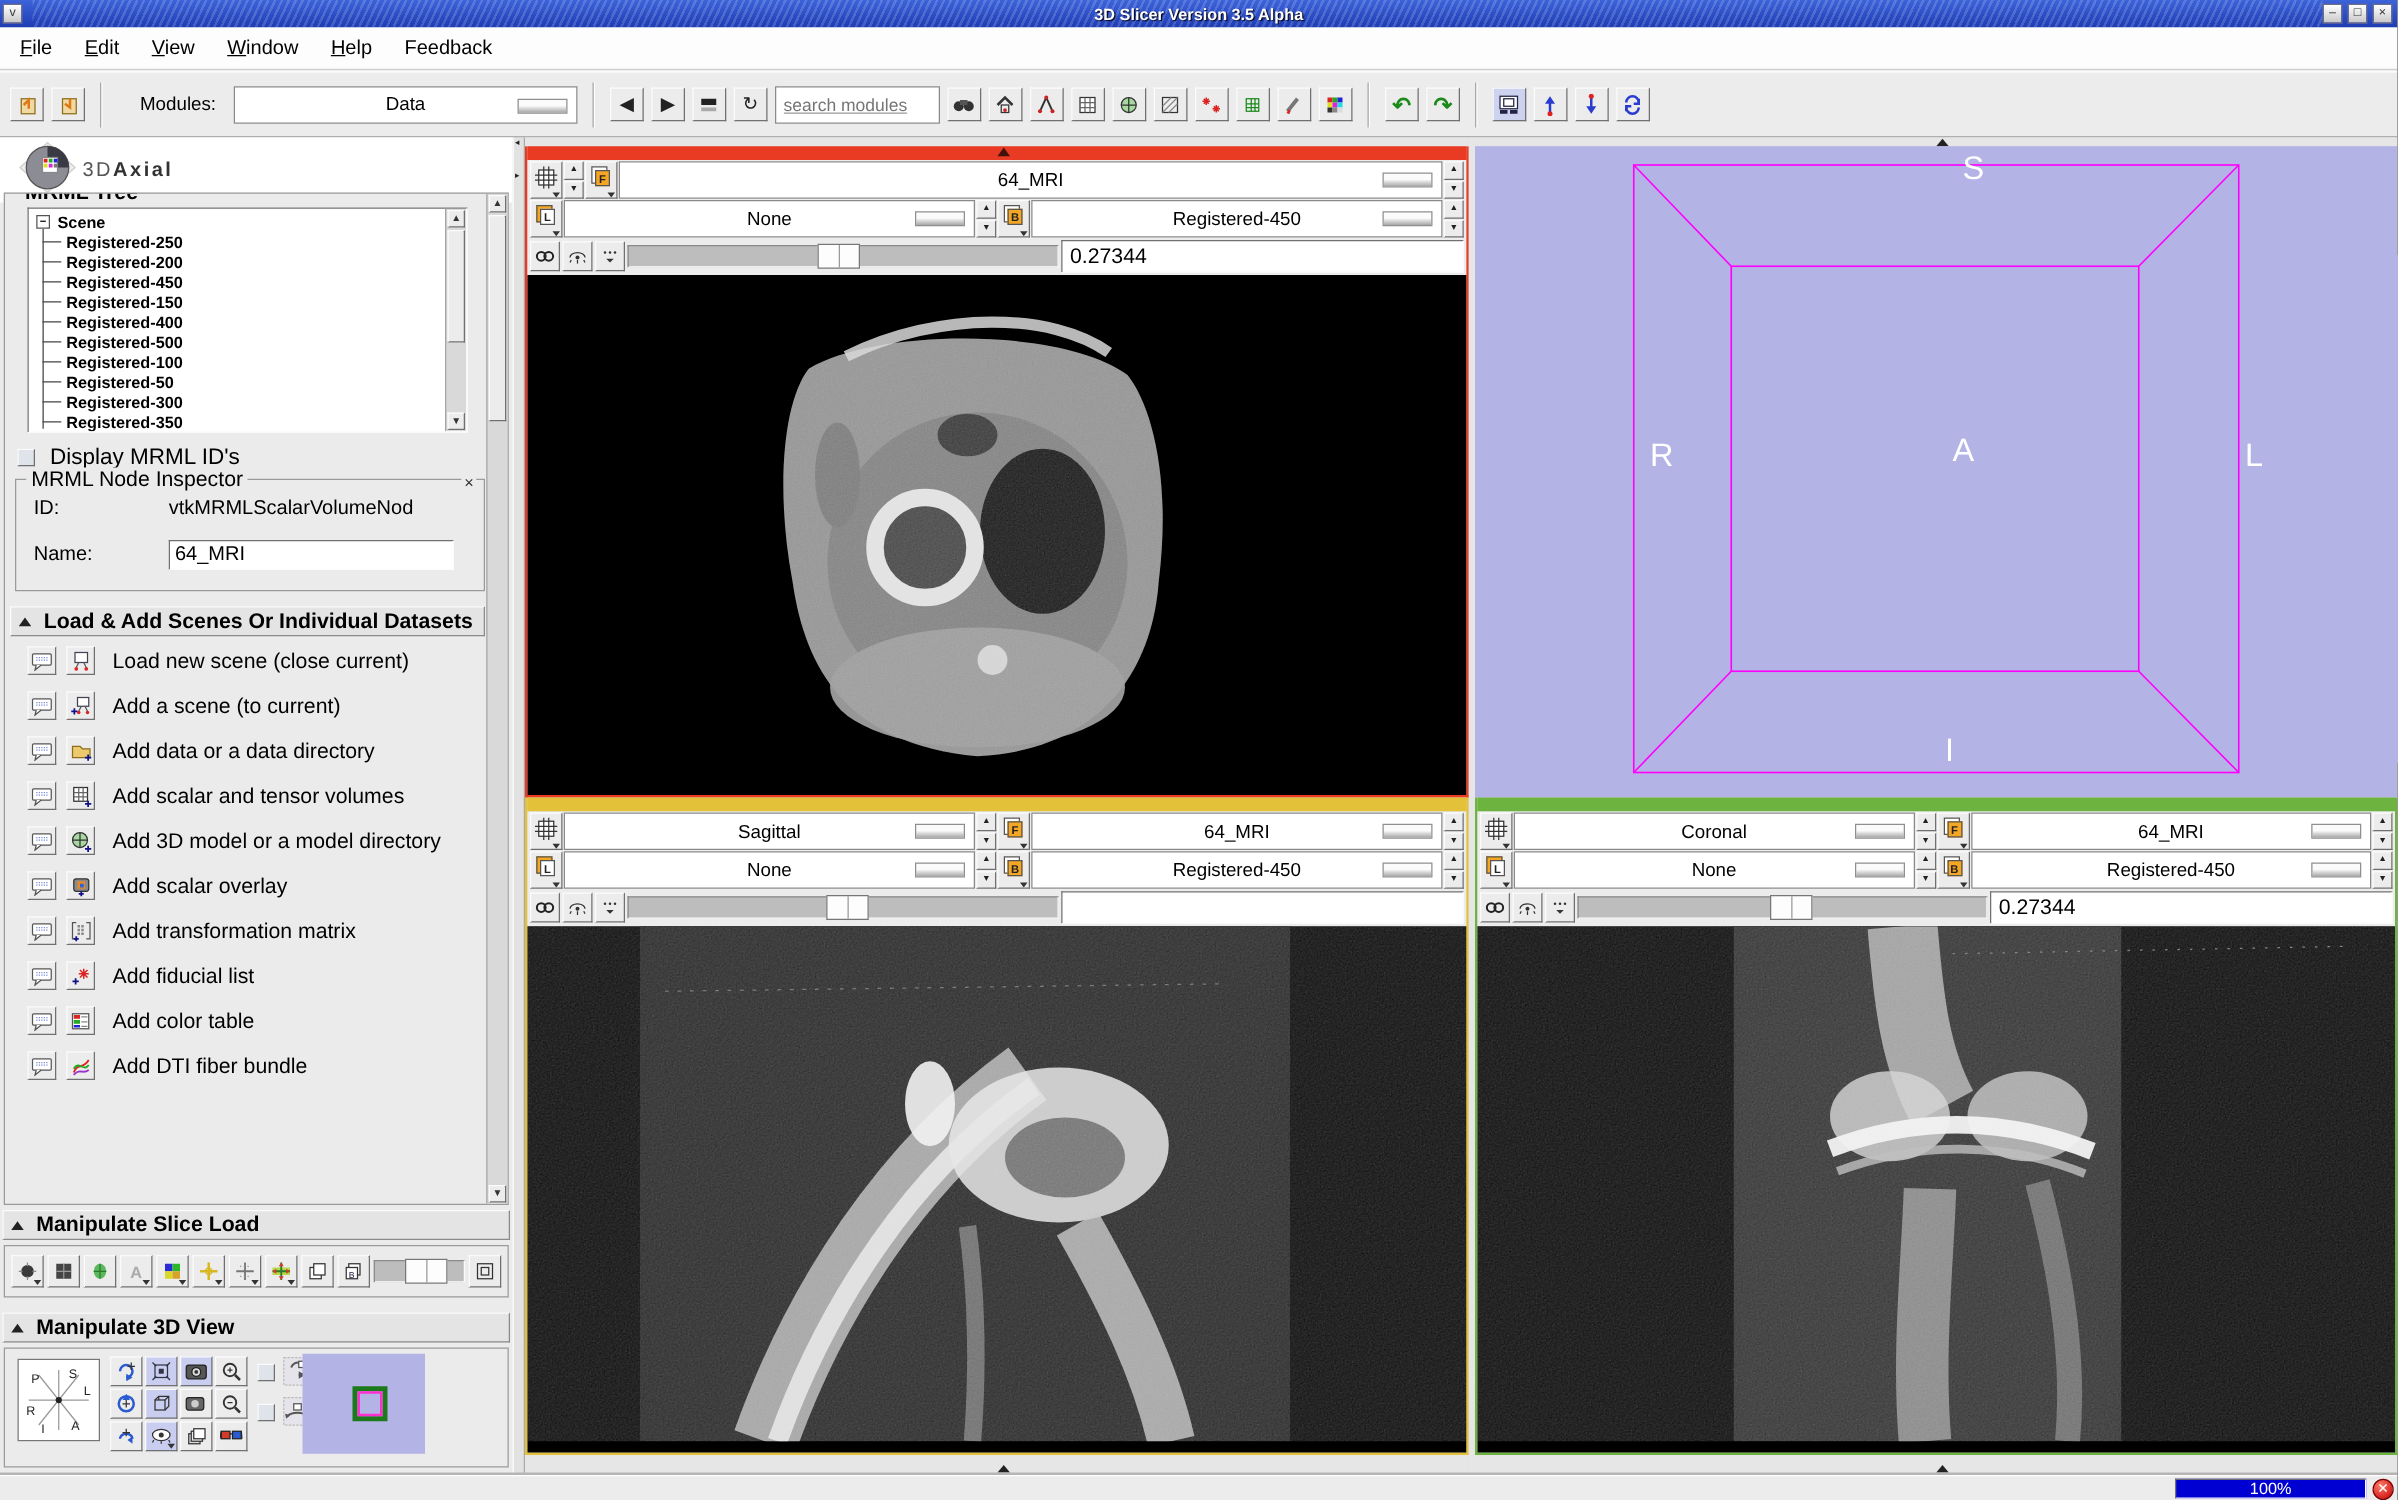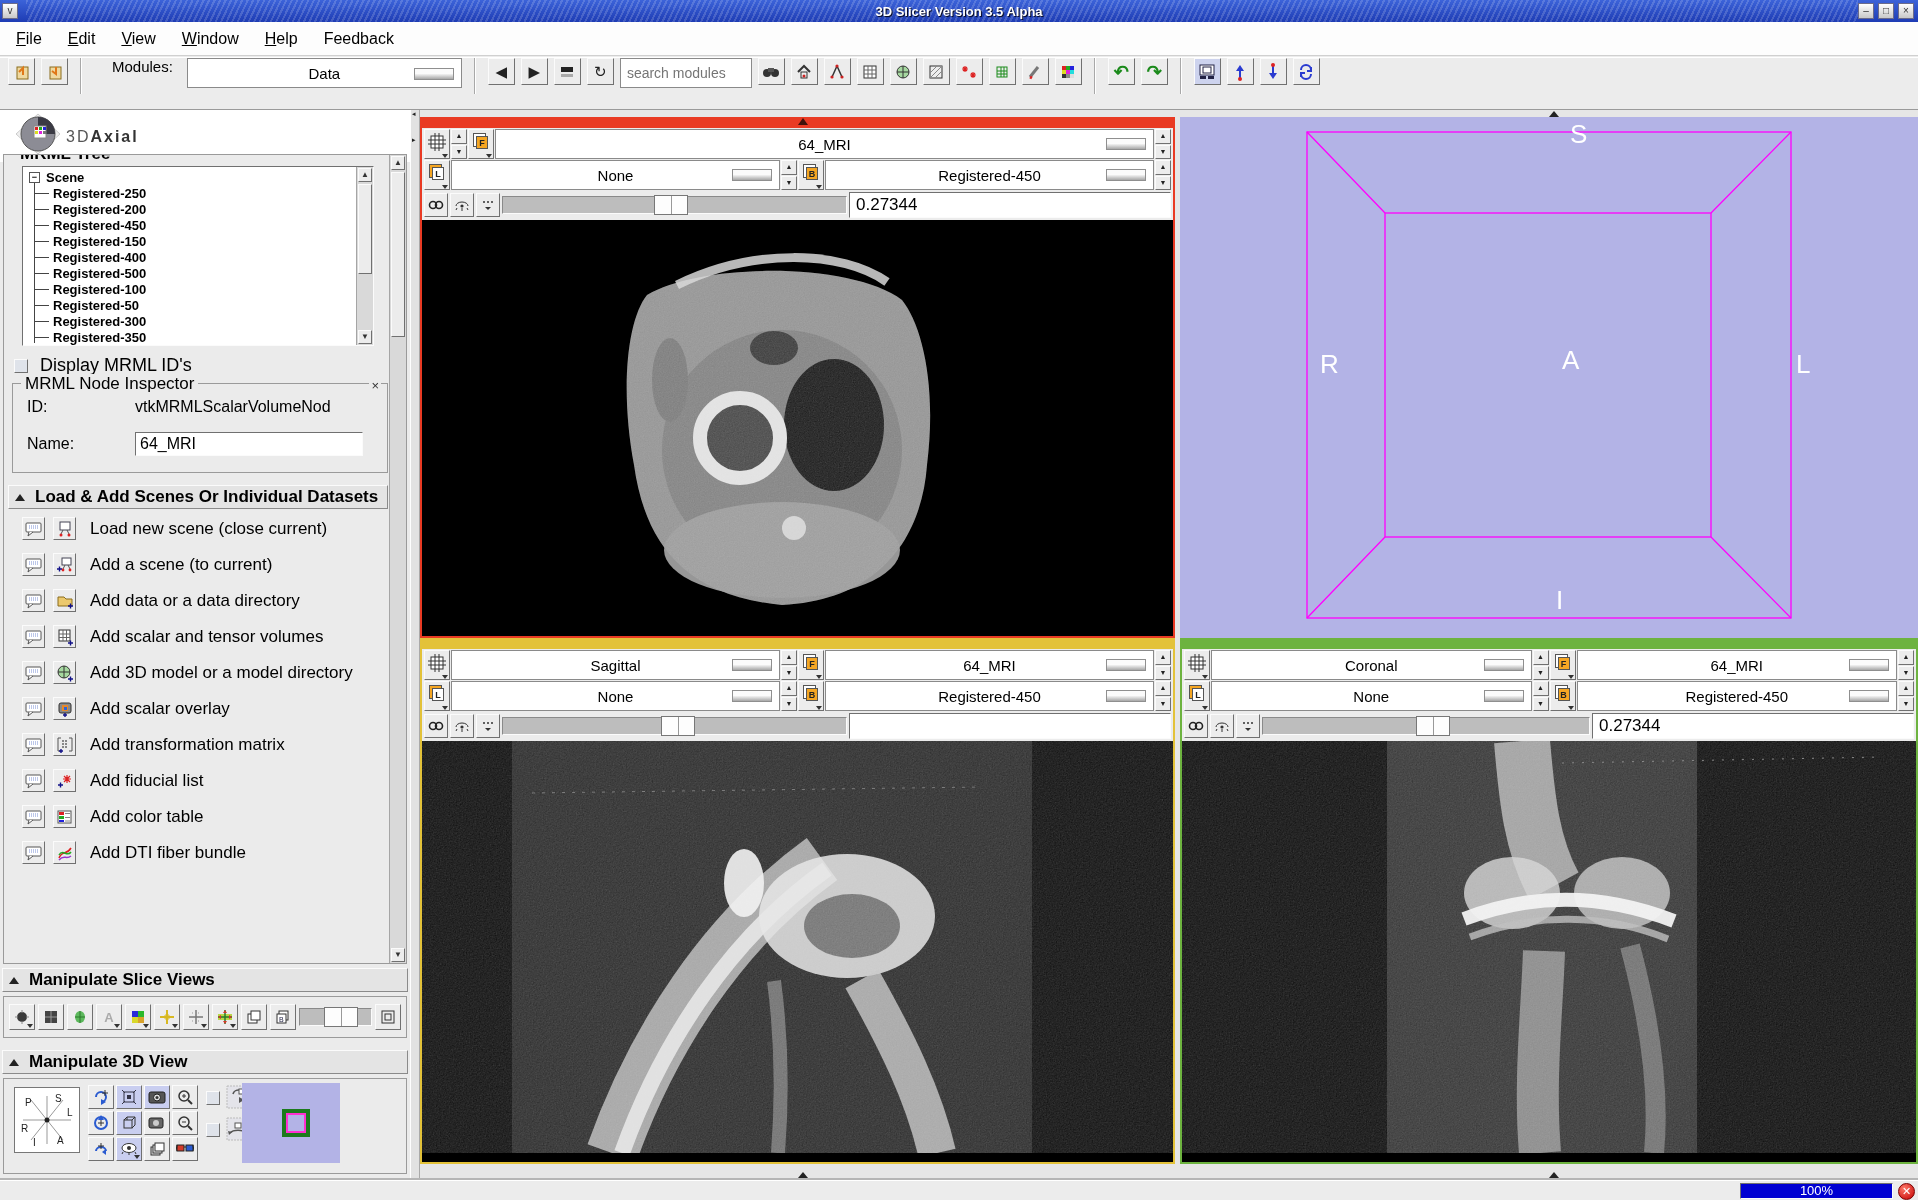--- a/index.html
+++ b/index.html
@@ -11,30 +11,30 @@
   #titlebar{left:0;top:0;width:1918px;height:22px;background:linear-gradient(#3c63d9,#1e3cb4);display:flex;align-items:center;}
   #titlebar .stripes{position:absolute;left:26px;right:60px;top:0;bottom:0;background:repeating-linear-gradient(115deg,rgba(255,255,255,.16) 0 2px,rgba(0,0,0,0) 2px 5px);}
   .tb-btn{width:16px;height:16px;margin:0 2px;background:linear-gradient(#ffffff,#c8c8c8);border:1px solid #6b6b8a;font-size:10px;line-height:13px;text-align:center;color:#333;z-index:2;}
   #win-title{position:absolute;left:0;right:0;text-align:center;color:#fff;font-weight:bold;font-size:13px;text-shadow:1px 1px 1px #001;z-index:1;}
   #titlebar .right{margin-left:auto;display:flex;z-index:2;padding-right:2px;}
   
   #menubar{left:0;top:22px;width:1918px;height:34px;background:#fdfdfd;border-bottom:1px solid #d0d0d0;display:flex;align-items:center;gap:26px;padding-left:16px;}
   .menu-item{font-size:16px;color:#000;cursor:default;}
   .mn{text-decoration:underline;}
   
-  #toolbar{left:0;top:57px;width:1918px;height:53px;background:#ececec;border-top:1px solid #fff;border-bottom:1px solid #9a9a9a;display:flex;padding:0 8px;gap:6px;}
+  #toolbar{left:0;top:57px;width:1918px;height:53px;background:#ececec;border-top:1px solid #fff;border-bottom:1px solid #9a9a9a;display:flex;align-items:center;padding:0 8px;gap:6px;}
   .sep{width:2px;height:36px;border-left:1px solid #a8a8a8;border-right:1px solid #fff;margin:0 6px;}
   .tool-btn{width:27px;height:27px;background:#ececec;border:1px solid;border-color:#fbfbfb #707070 #707070 #fbfbfb;display:flex;align-items:center;justify-content:center;padding:0;}
   .tool-btn svg{display:block;}
   .tool-btn.lit{background:#cdd3ee;}
   .glyph{font-size:15px;line-height:1;color:#222;}
   .glyph.green{color:#1b8a1b;font-size:18px;font-weight:bold;}
   #modules-combo{width:275px;height:30px;background:#fff;border:1px solid #8a8a8a;display:flex;align-items:center;justify-content:center;position:relative;font-size:15px;}
   .flatbtn{position:absolute;right:7px;top:9px;width:40px;height:12px;background:linear-gradient(#fbfbfb 45%,#a7a7a7);border:1px solid #8f8f8f;}
-  #search-modules{width:132px;height:30px;border:1px solid #8a8a8a;background:#fff;font-size:14px;color:#9b9b9b;padding:0 6px;font-family:"Liberation Sans",sans-serif;}
+  #search-modules{width:132px;height:30px;border:1px solid #8a8a8a;background:#fff;font-size:14px;color:#9b9b9b;padding:0 6px;font-family:"Liberation Sans",sans-serif;text-decoration:underline;}
   label.bar-label{font-size:15px;color:#000;margin:0 8px 0 18px;}
   
   #leftpanel{left:0;top:110px;width:410px;height:1070px;background:#ebebeb;}
   #logo-row{position:absolute;left:0;top:0;width:410px;height:52px;background:#fff;}
   #logo-text{position:absolute;left:66px;top:18px;font-size:16px;color:#555;letter-spacing:2px;}
   #logo-text b{color:#333;}
   #scrollarea{position:absolute;left:3px;top:44px;width:404px;height:810px;border:1px solid #9a9a9a;background:#ebebeb;overflow:hidden;}
   .vscroll{position:absolute;top:0;bottom:0;width:17px;background:#d9d9d9;border-left:1px solid #a5a5a5;}
   .vscroll .arr{position:absolute;left:1px;width:14px;height:14px;background:#ececec;border:1px solid;border-color:#fbfbfb #707070 #707070 #fbfbfb;font-size:8px;text-align:center;line-height:12px;color:#333;}
   .vscroll .thumb{position:absolute;left:1px;width:14px;background:#ececec;border:1px solid;border-color:#fbfbfb #707070 #707070 #fbfbfb;}
@@ -605,21 +605,21 @@
 
       <div class="vscroll" style="right:0;height:808px;">
         <div class="arr" style="top:1px;">▲</div>
         <div class="thumb" style="top:17px;height:165px;"></div>
         <div class="arr" style="bottom:1px;">▼</div>
       </div>
     </div>
 
     <div class="sect-hdr abs" id="slice-hdr">
       <span class="tri"></span>
-      <span class="ttl">Manipulate Slice Views</span>
+      <span class="ttl">Manipulate Slice Load</span>
     </div>
     <div id="slice-tools">
       <button class="st-btn">
           <svg width="16" height="16">
             <circle cx="8" cy="8" r="5" fill="#3a3a3a"></circle>
             <path d="M8 1 V4 M8 12 V15 M1 8 H4 M12 8 H15" stroke="#888"></path>
           </svg>
           <i class="dd"></i>
         </button>
       <button class="st-btn">

